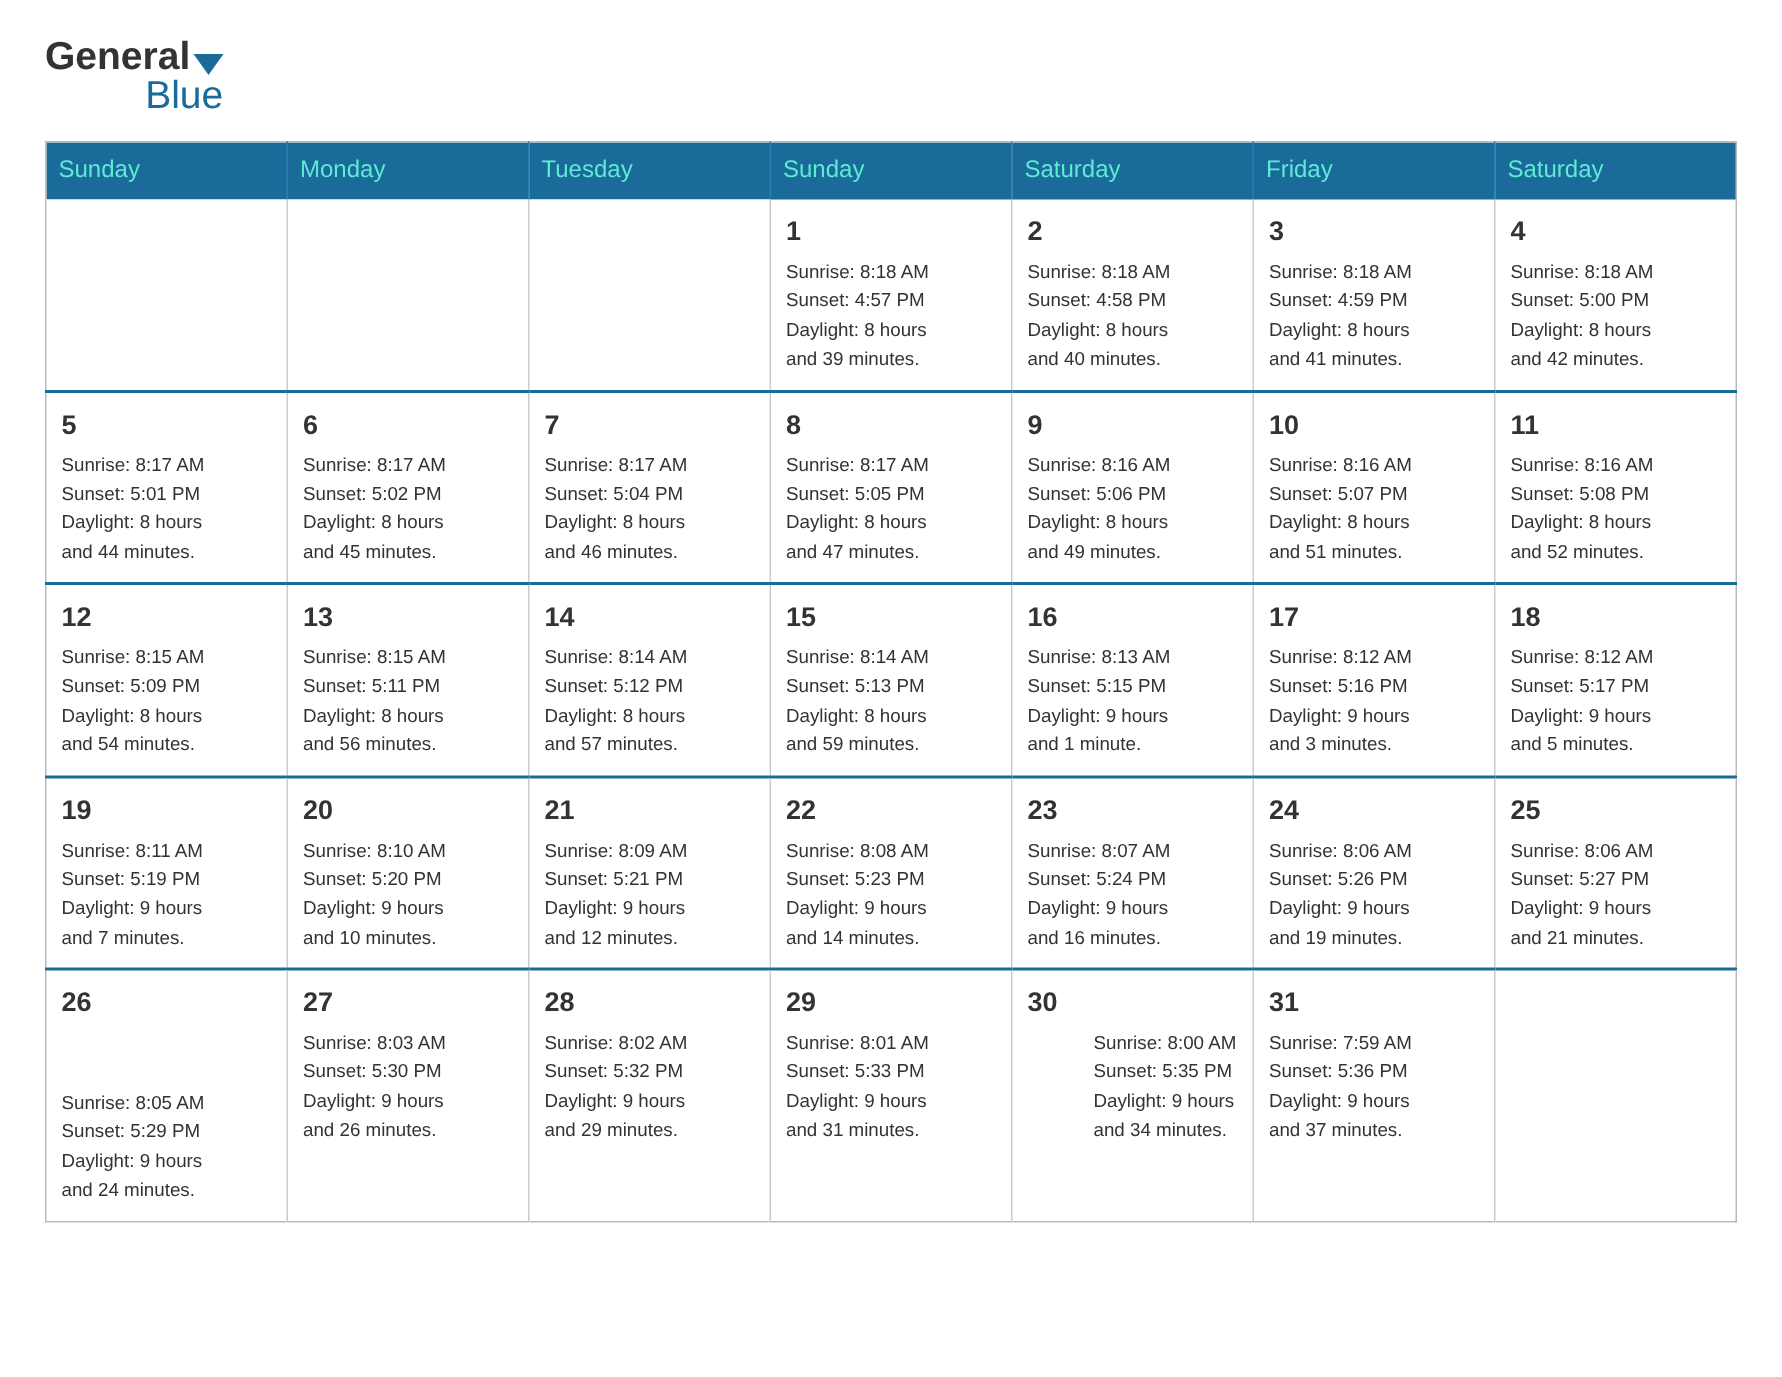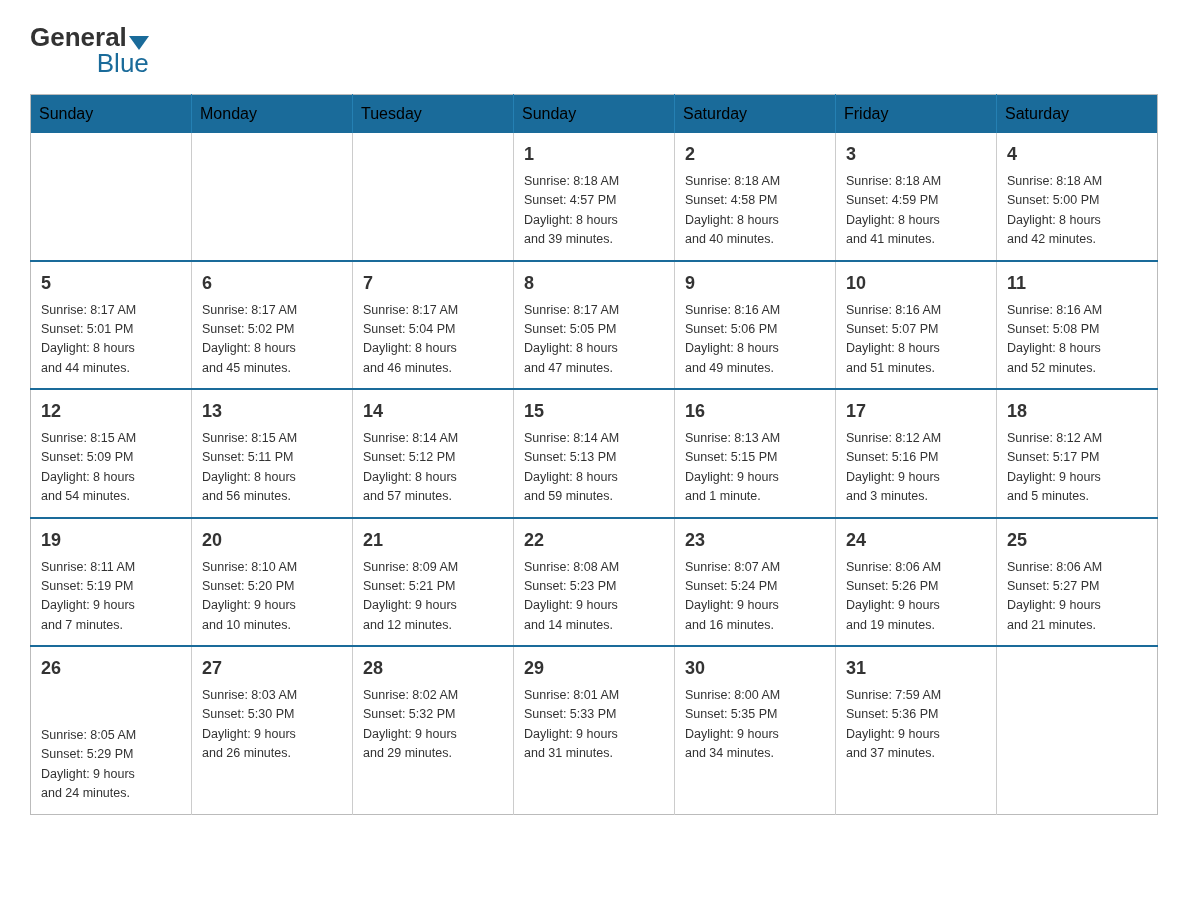--- a/index.html
+++ b/index.html
@@ -69,21 +69,21 @@
       color: #555;
       margin-top: 4px;
     }
     .calendar {
       width: 100%;
       border-collapse: collapse;
       border: 1px solid #bbb;
     }
     .calendar thead tr th {
       background-color: #1a6b9a;
-      color: #000000;
+      color: #5eead4;
       font-size: 16px;
       font-weight: normal;
       padding: 10px 8px;
       text-align: left;
       border-right: 1px solid #2580b3;
     }
     .calendar thead tr th:last-child {
       border-right: none;
     }
     .calendar tbody tr td {
@@ -359,21 +359,21 @@
         </td>
         <td>
           <span class="day-number">29</span>
           <div class="day-info" style="white-space: pre-line;">Sunrise: 8:01 AM
 Sunset: 5:33 PM
 Daylight: 9 hours
 and 31 minutes.</div>
         </td>
         <td>
           <span class="day-number">30</span>
-          <div class="day-info" style="white-space: pre-line;">Sunrise: 8:00 AM
+          <div class="day-info" style="white-space: pre-line; margin-left: 44px;">Sunrise: 8:00 AM
 Sunset: 5:35 PM
 Daylight: 9 hours
 and 34 minutes.</div>
         </td>
         <td>
           <span class="day-number">31</span>
           <div class="day-info" style="white-space: pre-line;">Sunrise: 7:59 AM
 Sunset: 5:36 PM
 Daylight: 9 hours
 and 37 minutes.</div>

